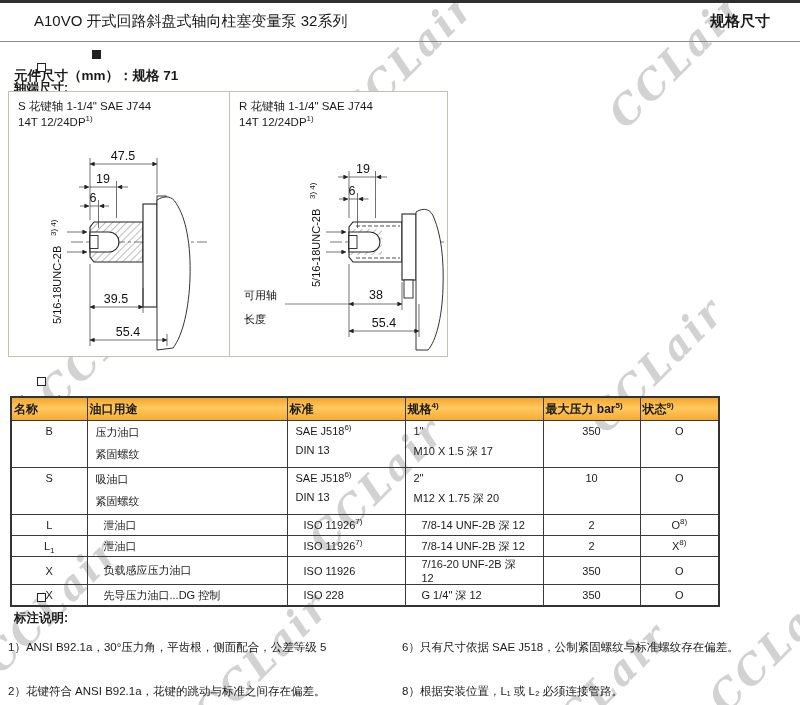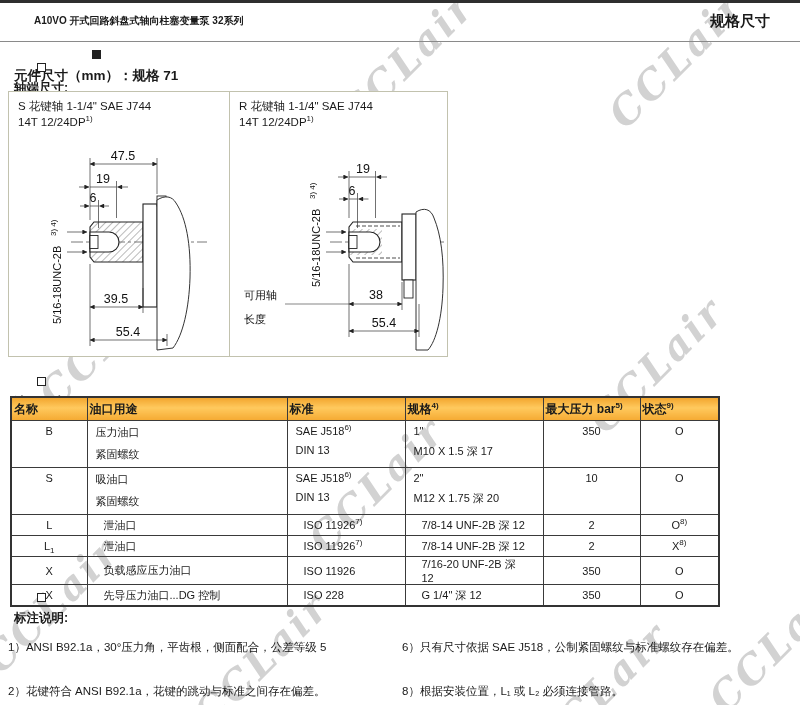--- a/index.html
+++ b/index.html
@@ -6,21 +6,21 @@
   .page{position:relative;width:800px;height:705px;background:#fff;overflow:hidden;
         font-family:"Liberation Sans","DejaVu Sans",sans-serif;color:#1a1a1a;
         border-top:3px solid #2f2f2f;box-sizing:border-box;}
   
   .wm{position:absolute;z-index:1;font-family:"DejaVu Serif",serif;font-style:italic;font-weight:bold;
       font-size:40px;letter-spacing:3px;color:#d2d2d2;transform:rotate(-45deg);white-space:nowrap;
       user-select:none;}
   .content{position:absolute;inset:0;z-index:2;}
   
   .hdr{position:absolute;top:0;left:0;right:0;height:35px;}
-  .hdr-title{position:absolute;left:34px;top:0;line-height:35px;font-size:10px;font-weight:700;}
+  .hdr-title{position:absolute;left:34px;top:0;line-height:35px;font-size:15px;font-weight:400;}
   .hdr-right{position:absolute;right:30px;top:0;line-height:35px;font-size:15px;font-weight:600;}
   .hdr-rule{position:absolute;top:38px;left:0;right:0;height:1px;background:#8a8a8a;}
   
   .secrow{position:absolute;display:flex;align-items:center;gap:8px;font-weight:600;flex-direction:column;}
   .b-solid{width:9px;height:9px;background:#222;flex:0 0 auto;}
   .b-hollow{width:7px;height:7px;border:1.5px solid #222;background:#fff;flex:0 0 auto;}
   .sec1{top:47px;left:14px;font-size:13.5px;}
   .sec2{top:60px;left:14px;font-size:12.5px;}
   .sec3{top:374px;left:14px;font-size:12.5px;text-align:center;}
   .sec4{top:590px;left:14px;font-size:12.5px;}

